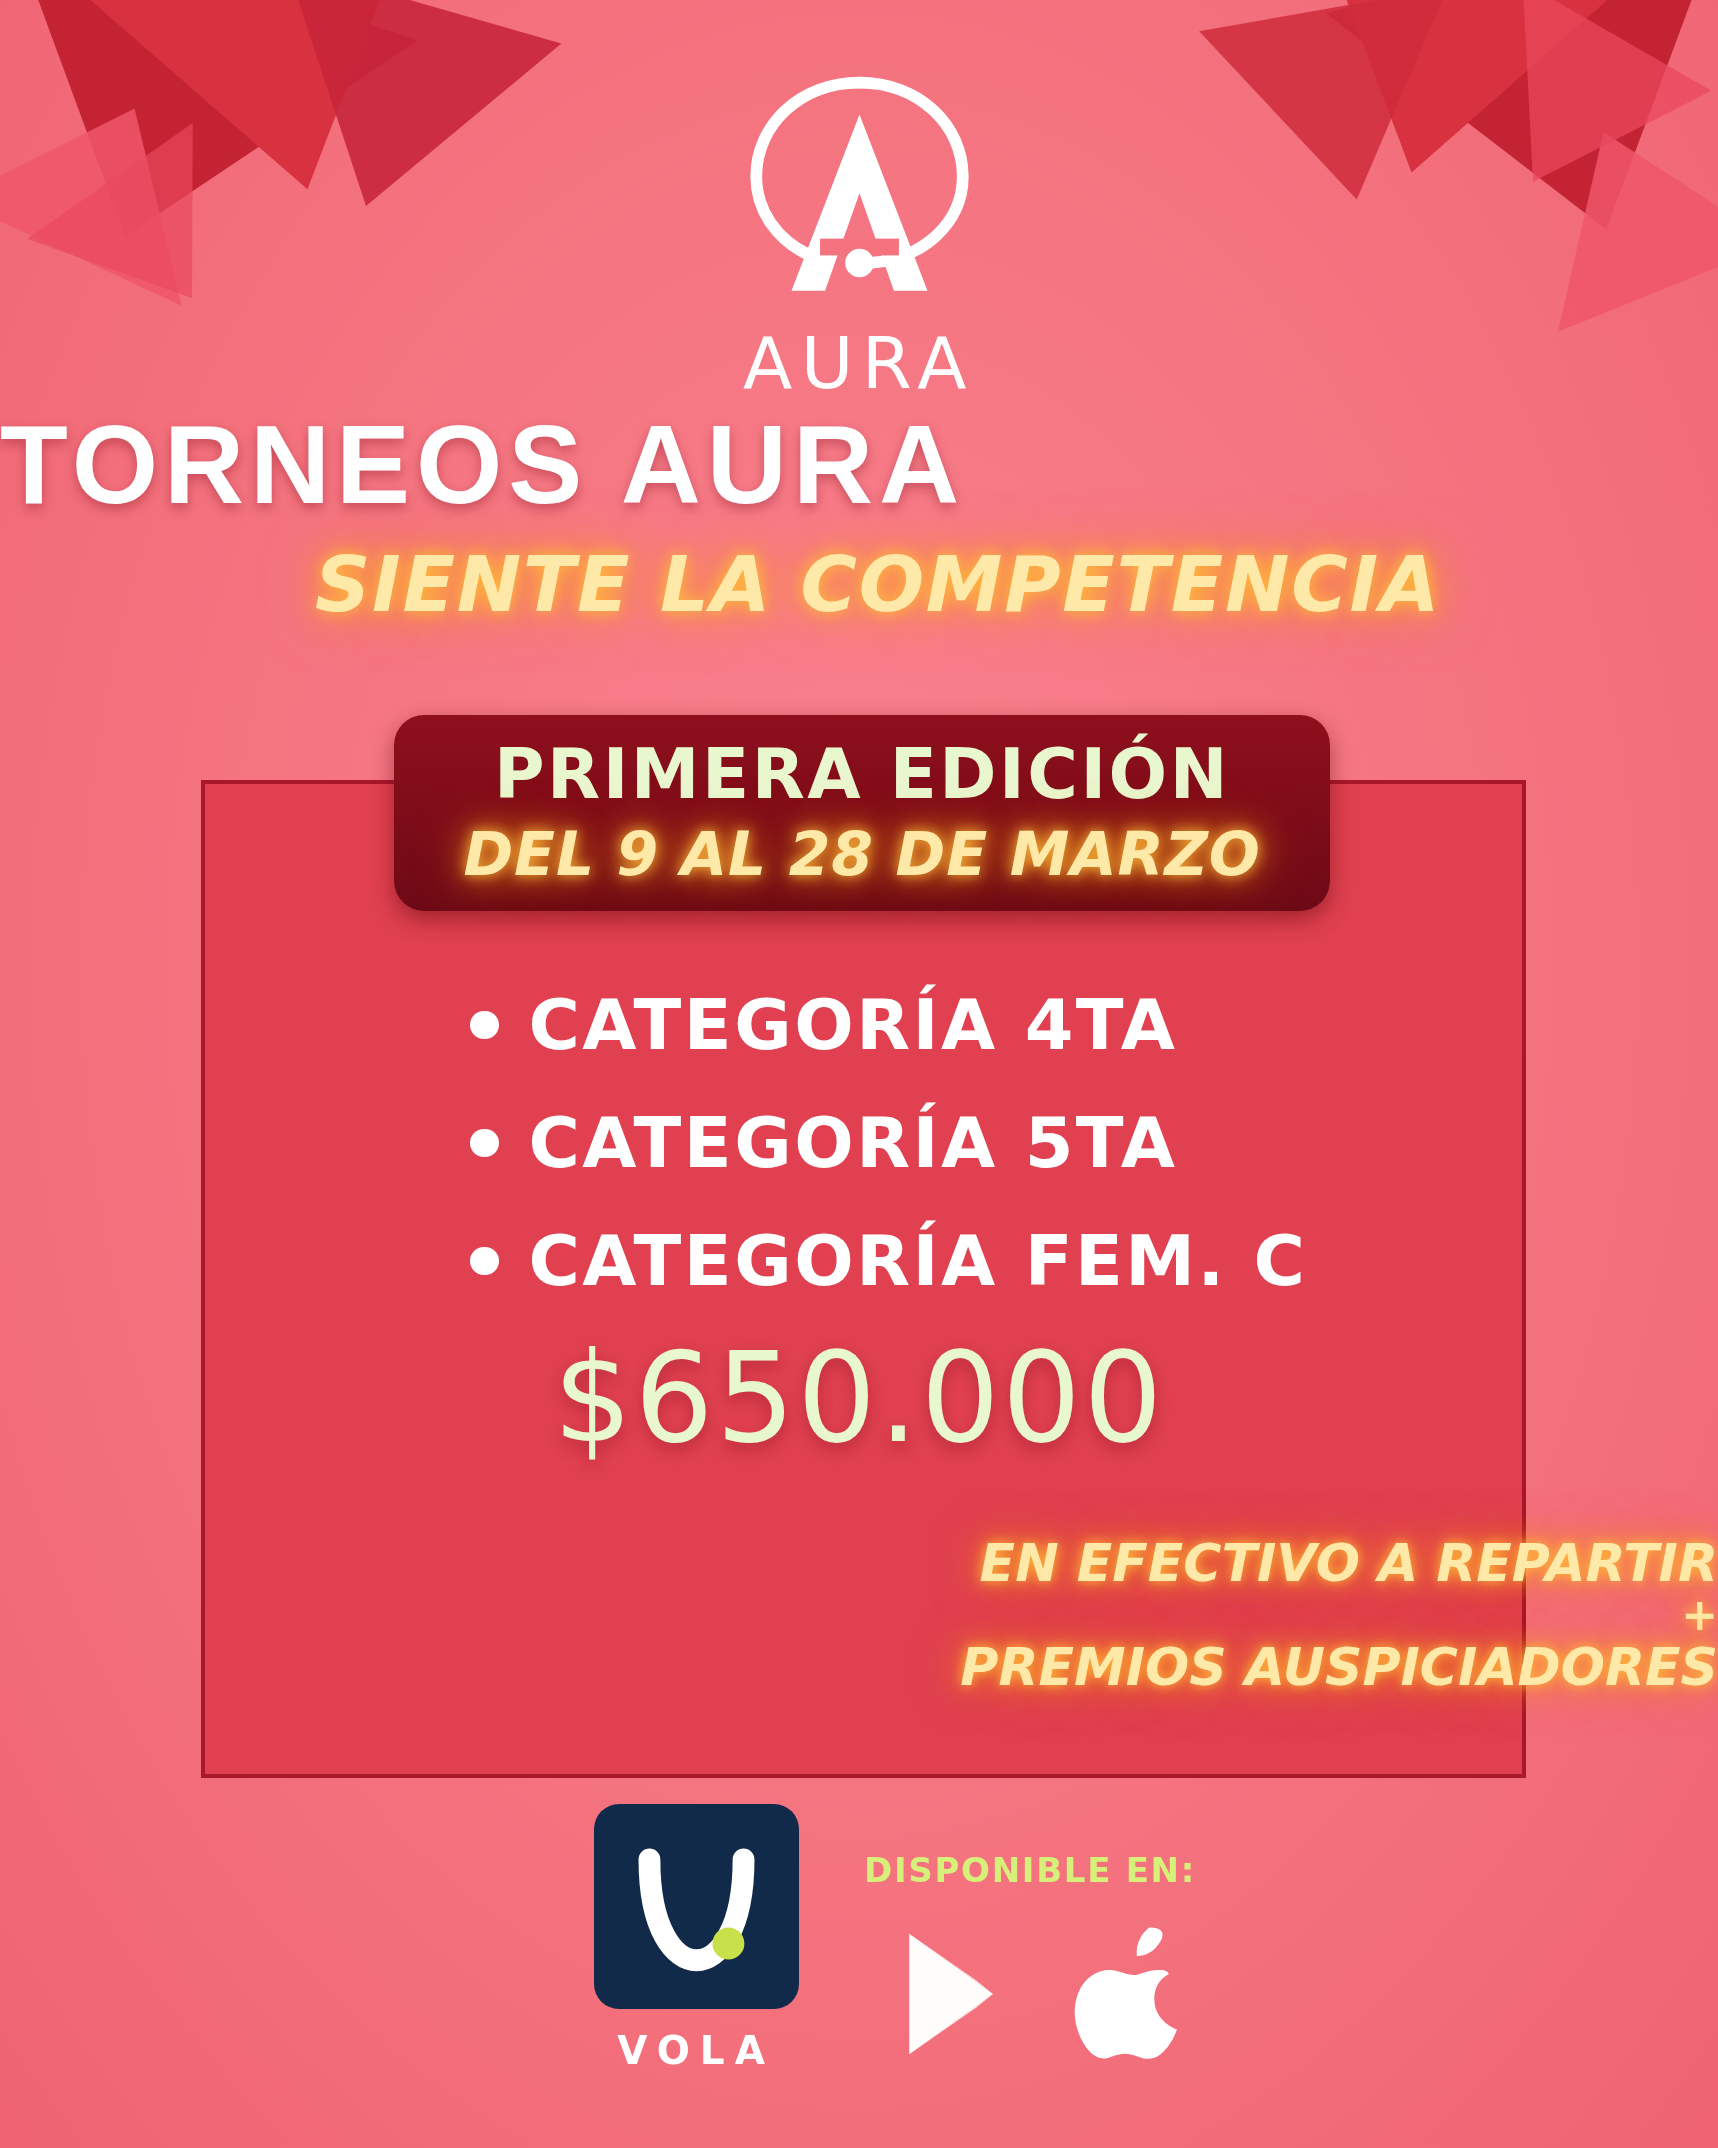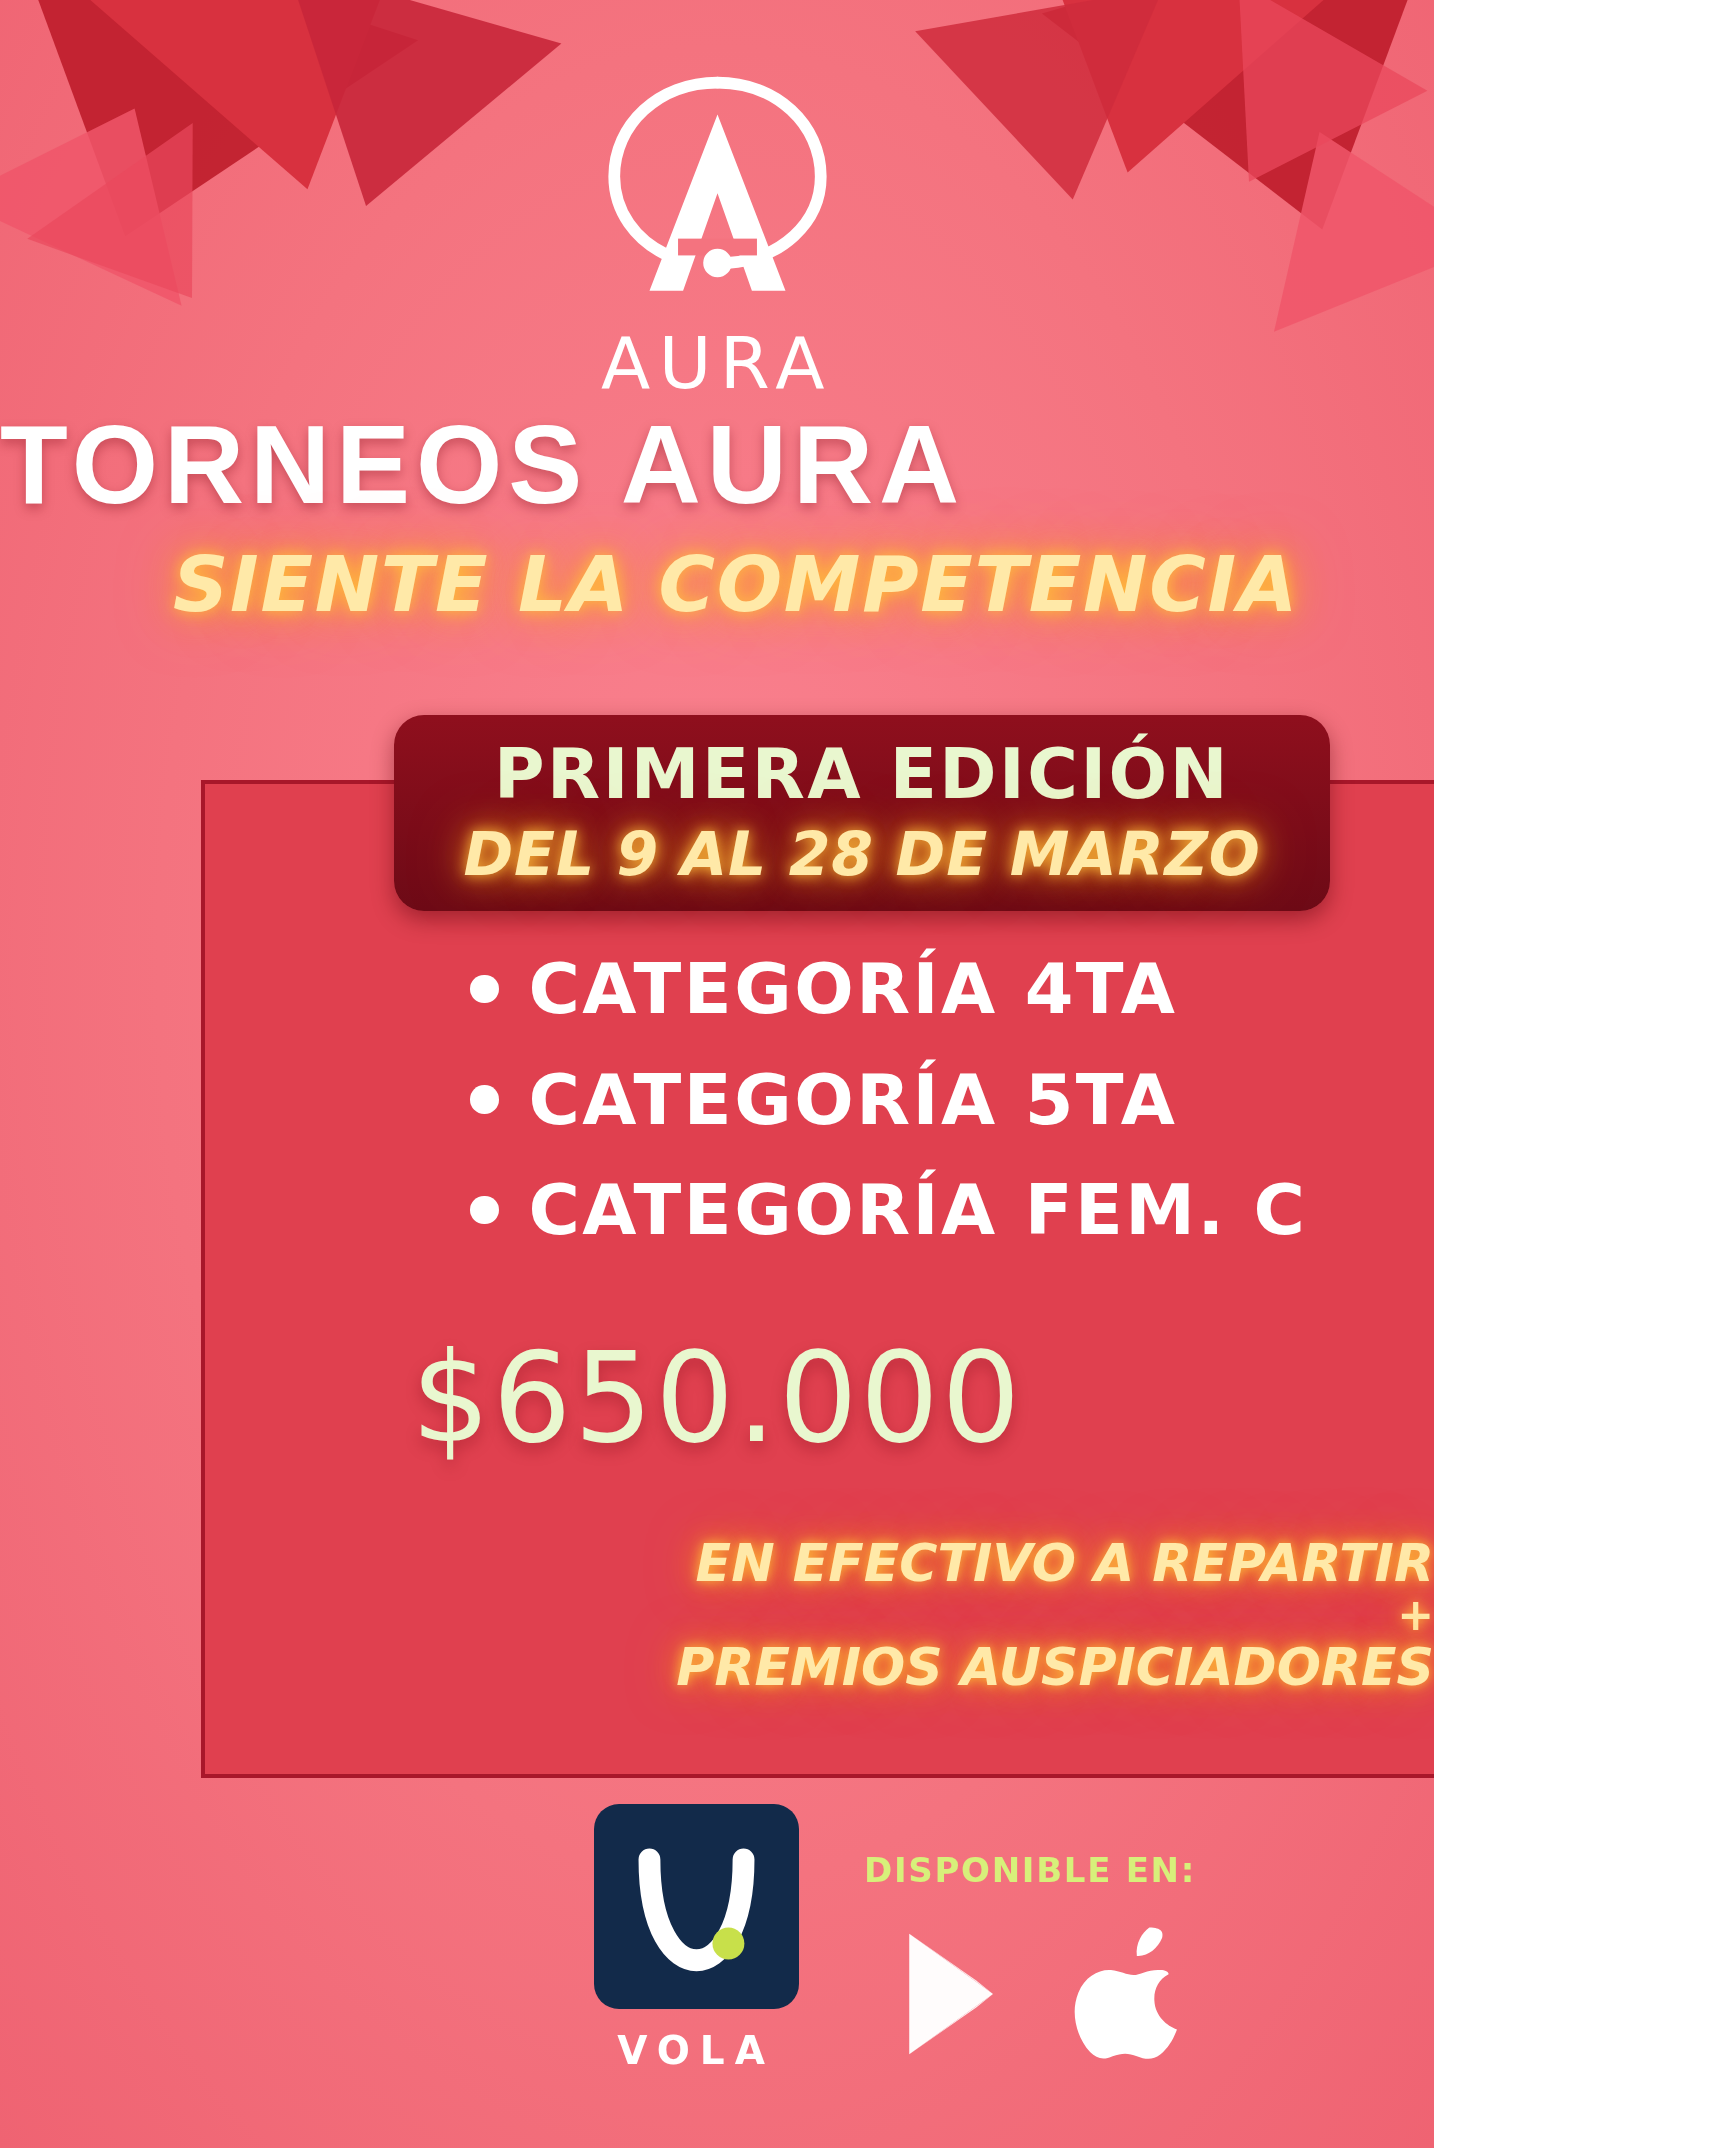--- a/index.html
+++ b/index.html
@@ -9,21 +9,21 @@
   }
   body {
     width: 1718px;
     height: 2148px;
     overflow: hidden;
     font-family: "Liberation Sans", sans-serif;
   }
 
   #poster {
     position: relative;
-    width: 1434px;
+    width: 1718px;
     height: 2148px;
     background: radial-gradient(ellipse at 50% 45%, #fa8290 0%, #f4737f 55%, #ef6372 100%);
     overflow: hidden;
   }
 
   
   .shard {
     position: absolute;
     pointer-events: none;
   }
@@ -219,20 +219,21 @@
   .cats {
     position: absolute;
     left: 470px;
     top: 948px;
     width: 839px;
   }
   .cat-row {
     display: flex;
     align-items: center;
     margin-bottom: 28.5px;
+    margin-top: 36px;
   }
   .bullet {
     width: 28.5px;
     height: 28.5px;
     border-radius: 50%;
     background: #ffffff;
     margin-right: 30px;
     flex: 0 0 auto;
   }
   .cat-label {

